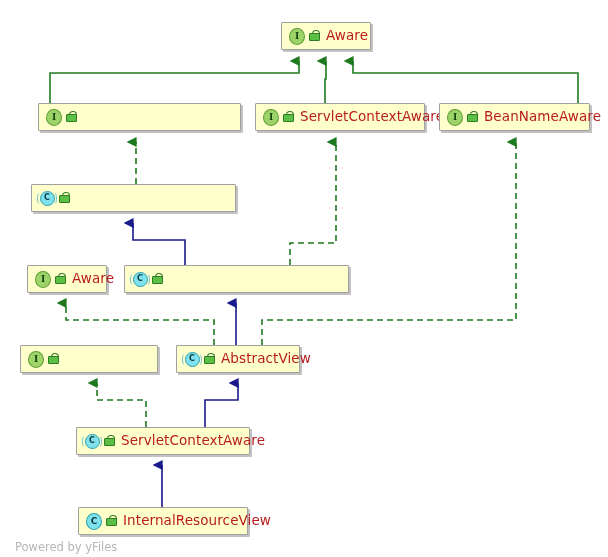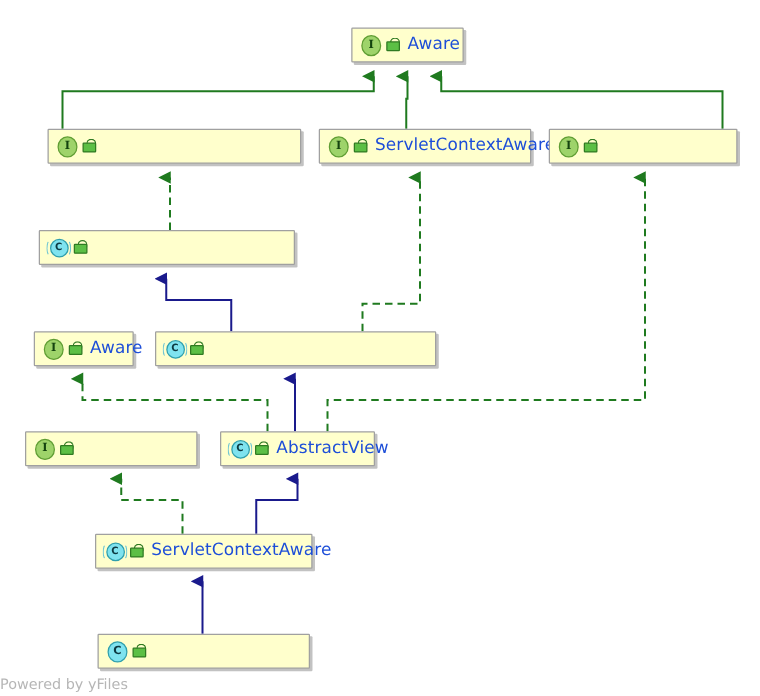--- a/index.html
+++ b/index.html
@@ -49,21 +49,21 @@
     height: 28px;
     display: flex;
     align-items: center;
     padding: 0 9px 0 7px;
     box-shadow: 2px 2px 0 rgba(120,120,120,0.45);
     white-space: nowrap;
   }
 
   .uml-node .node-label {
     font-size: 13.5px;
-    color: #1d4ed8;
+    color: #b91c1c;
     line-height: 1;
     letter-spacing: 0.1px;
   }
 
   
   .type-icon {
     position: relative;
     width: 16px;
     height: 16px;
     flex: 0 0 16px;
@@ -152,21 +152,21 @@
     width: 6px;
     height: 5px;
     border: 1.5px solid #2f7a22;
     border-bottom: none;
     border-radius: 4px 4px 0 0;
   }
 
   
   #watermark {
     position: absolute;
-    left: 0;
+    left: 15px;
     bottom: 3px;
     z-index: 3;
     font-size: 11.5px;
     color: #b6b6b6;
     font-family: "DejaVu Sans", "Liberation Sans", sans-serif;
     white-space: nowrap;
     text-align: right;
   }
 </style>
 </head>
@@ -244,20 +244,21 @@
     </div>
 
     <div class="uml-node" style="left:439px; top:103px; width:151px;">
       <span class="type-icon iface">
         <span class="disc">I</span>
       </span>
       <span class="vis-icon">
         <span class="lock-shackle"></span>
           <span class="lock-body"></span>
       </span>
+      <span class="node-label">BeanNameAware</span>
     </div>
 
     <div class="uml-node" style="left:31px; top:184px; width:205px;">
       <span class="type-icon klass abstract">
         <span class="disc">C</span>
       </span>
       <span class="vis-icon">
         <span class="lock-shackle"></span>
           <span class="lock-body"></span>
       </span>
@@ -317,19 +318,20 @@
     </div>
 
     <div class="uml-node" style="left:78px; top:507px; width:170px;">
       <span class="type-icon klass">
         <span class="disc">C</span>
       </span>
       <span class="vis-icon">
         <span class="lock-shackle"></span>
           <span class="lock-body"></span>
       </span>
+      <span class="node-label">InternalResourceView</span>
     </div>
 
   </div>
 
   <div id="watermark">Powered by yFiles</div>
 
 </div>
 
 </body></html>

